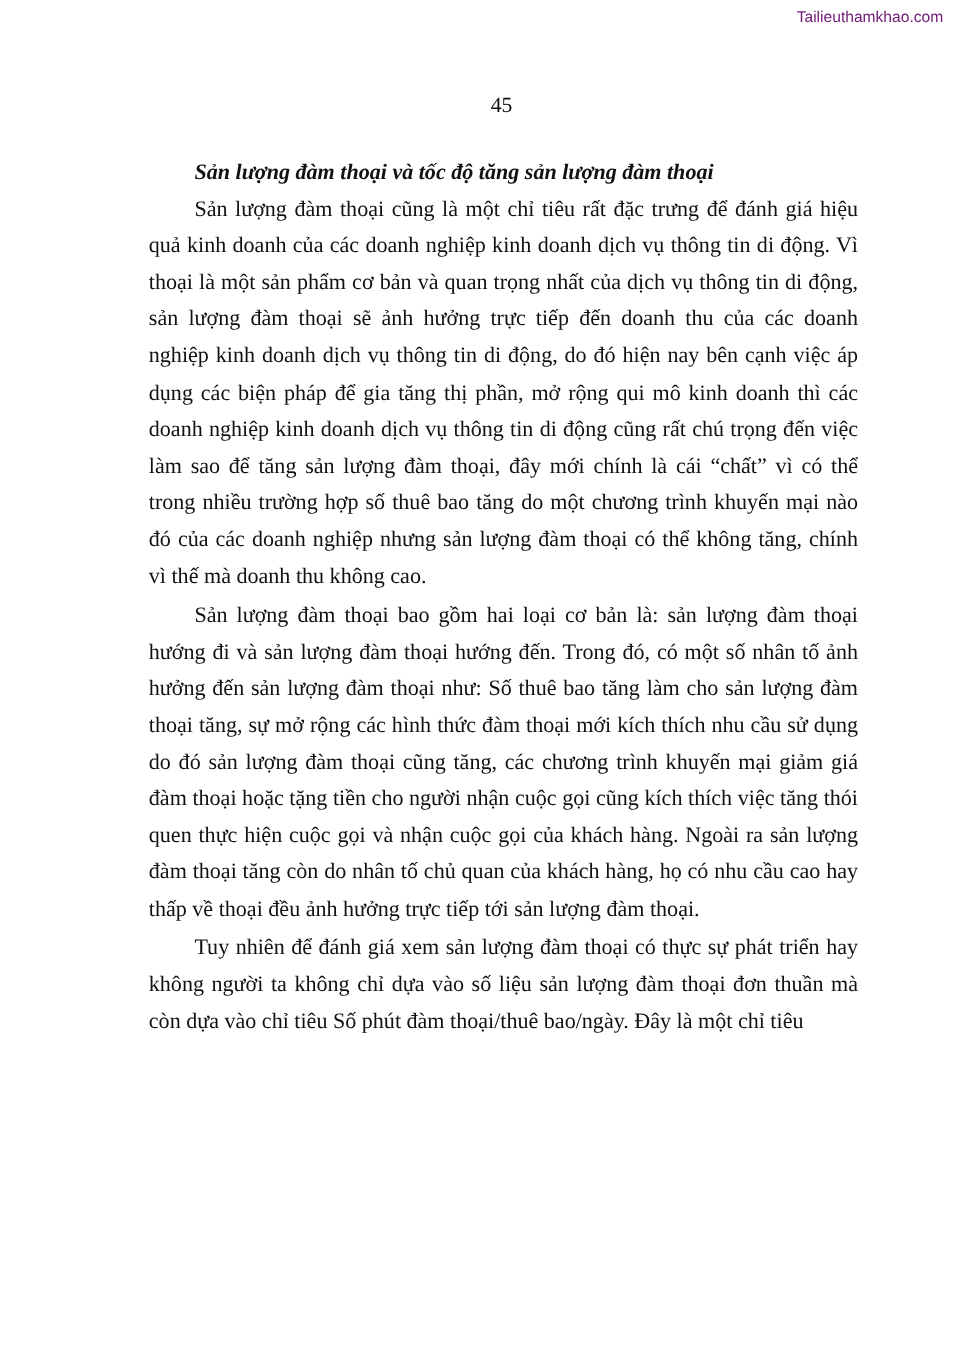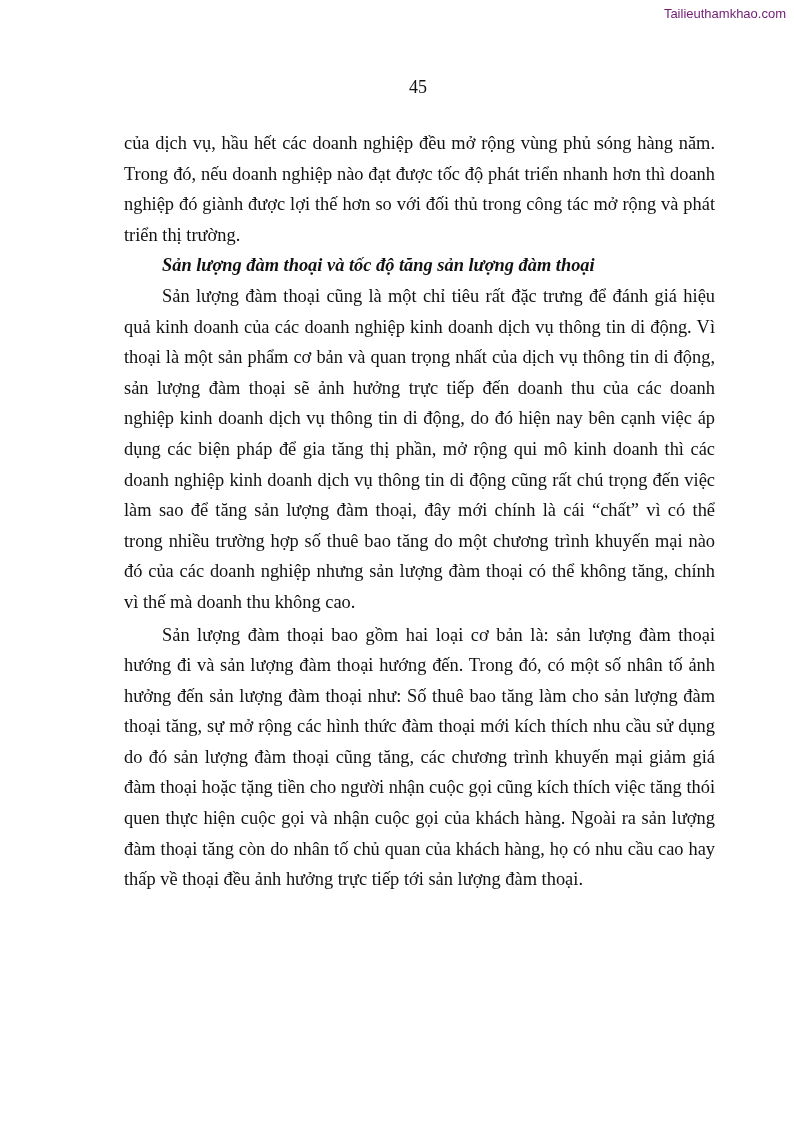--- a/index.html
+++ b/index.html
@@ -24,17 +24,17 @@
   .heading { font-weight: bold; font-style: italic; text-indent: 38px; }
 </style>
 </head>
 <body>
 
 <div class="watermark">Tailieuthamkhao.com</div>
 
 <div class="page-number">45</div>
 
 <div class="content">
-  <p class="first-para">của dịch vụ, hầu hết các doanh nghiệp đều mở rộng vùng phủ sóng hàng năm. Trong đó, nếu doanh nghiệp nào đạt được tốc độ phát triển nhanh hơn thì doanh nghiệp đó giành được lợi thế hơn so với đối thủ trong công tác mở rộng và phát triển thị trường.</p>
   <p class="heading">Sản lượng đàm thoại và tốc độ tăng sản lượng đàm thoại</p>
   <p class="indent">Sản lượng đàm thoại cũng là một chỉ tiêu rất đặc trưng để đánh giá hiệu quả kinh doanh của các doanh nghiệp kinh doanh dịch vụ thông tin di động. Vì thoại là một sản phẩm cơ bản và quan trọng nhất của dịch vụ thông tin di động, sản lượng đàm thoại sẽ ảnh hưởng trực tiếp đến doanh thu của các doanh nghiệp kinh doanh dịch vụ thông tin di động, do đó hiện nay bên cạnh việc áp dụng các biện pháp để gia tăng thị phần, mở rộng qui mô kinh doanh thì các doanh nghiệp kinh doanh dịch vụ thông tin di động cũng rất chú trọng đến việc làm sao để tăng sản lượng đàm thoại, đây mới chính là cái “chất” vì có thể trong nhiều trường hợp số thuê bao tăng do một chương trình khuyến mại nào đó của các doanh nghiệp nhưng sản lượng đàm thoại có thể không tăng, chính vì thế mà doanh thu không cao.</p>
   <p class="indent" style="margin-top:2px">Sản lượng đàm thoại bao gồm hai loại cơ bản là: sản lượng đàm thoại hướng đi và sản lượng đàm thoại hướng đến. Trong đó, có một số nhân tố ảnh hưởng đến sản lượng đàm thoại như: Số thuê bao tăng làm cho sản lượng đàm thoại tăng, sự mở rộng các hình thức đàm thoại mới kích thích nhu cầu sử dụng do đó sản lượng đàm thoại cũng tăng, các chương trình khuyến mại giảm giá đàm thoại hoặc tặng tiền cho người nhận cuộc gọi cũng kích thích việc tăng thói quen thực hiện cuộc gọi và nhận cuộc gọi của khách hàng. Ngoài ra sản lượng đàm thoại tăng còn do nhân tố chủ quan của khách hàng, họ có nhu cầu cao hay thấp về thoại đều ảnh hưởng trực tiếp tới sản lượng đàm thoại.</p>
+  <p class="indent" style="margin-top:2px">Tuy nhiên để đánh giá xem sản lượng đàm thoại có thực sự phát triển hay không người ta không chỉ dựa vào số liệu sản lượng đàm thoại đơn thuần mà còn dựa vào chỉ tiêu Số phút đàm thoại/thuê bao/ngày. Đây là một chỉ tiêu</p>
 </div>
 
 </body></html>

